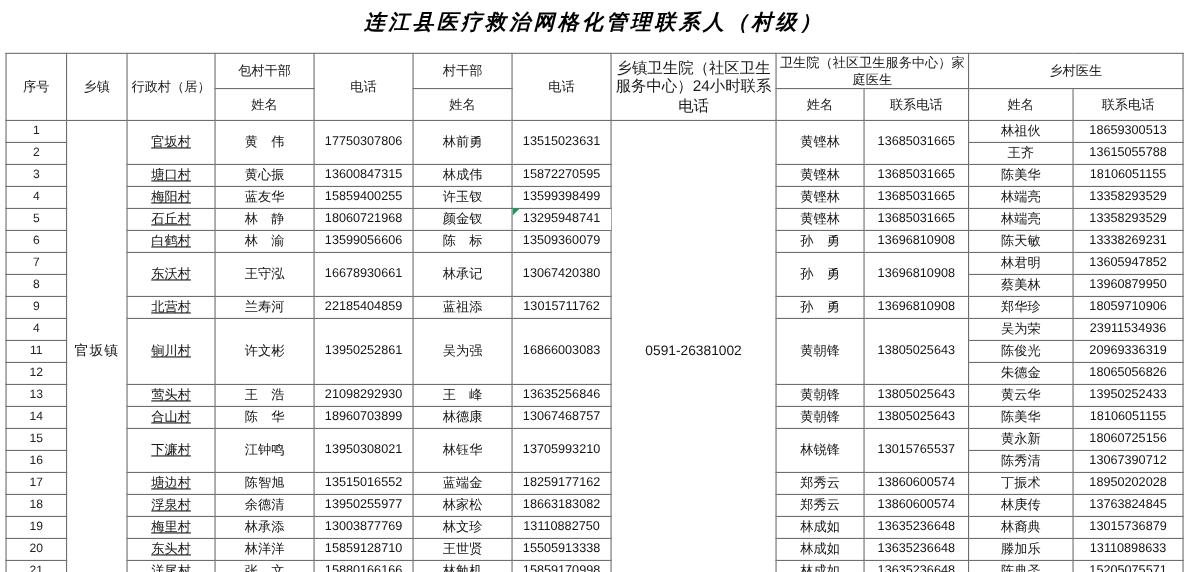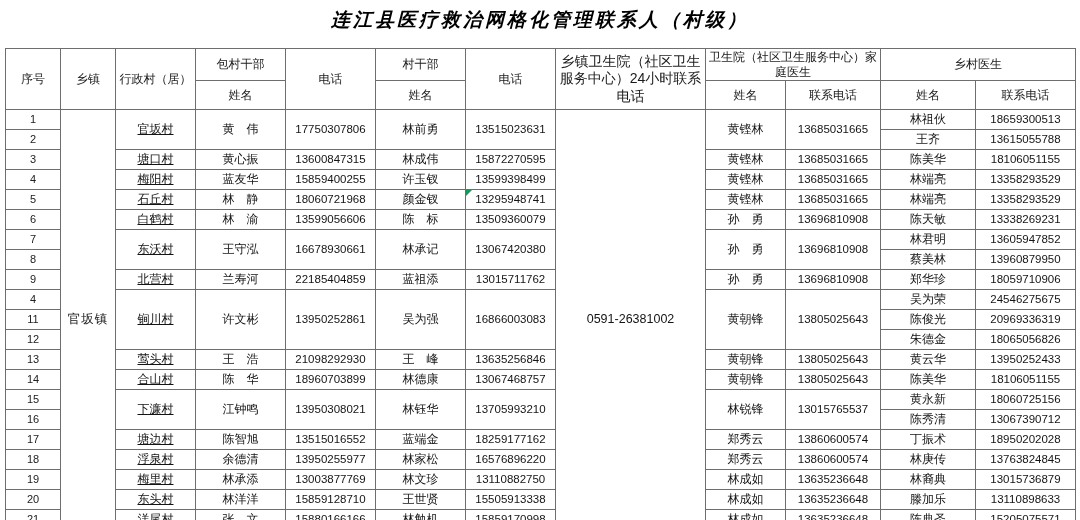--- a/index.html
+++ b/index.html
@@ -182,21 +182,21 @@
       <tr>
         <td class="seq">4</td>
         <td class="vname" rowspan="3">锏川村</td>
         <td class="pname" rowspan="3">许文彬</td>
         <td class="phone" rowspan="3">13950252861</td>
         <td class="pname" rowspan="3">吴为强</td>
         <td class="phone" rowspan="3">16866003083</td>
         <td class="pname" rowspan="3">黄朝锋</td>
         <td class="phone" rowspan="3">13805025643</td>
         <td class="pname">吴为荣</td>
-        <td class="phone">24546275675</td>
+        <td class="phone">23911534936</td>
       </tr>
       <tr>
         <td class="seq">11</td>
         <td class="pname">陈俊光</td>
         <td class="phone">20969336319</td>
       </tr>
       <tr>
         <td class="seq">12</td>
         <td class="pname">朱德金</td>
         <td class="phone">18065056826</td>
@@ -253,21 +253,21 @@
         <td class="phone">13860600574</td>
         <td class="pname">丁振术</td>
         <td class="phone">18950202028</td>
       </tr>
       <tr>
         <td class="seq">18</td>
         <td class="vname">浮泉村</td>
         <td class="pname">余德清</td>
         <td class="phone">13950255977</td>
         <td class="pname">林家松</td>
-        <td class="phone">16576896220</td>
+        <td class="phone">18663183082</td>
         <td class="pname">郑秀云</td>
         <td class="phone">13860600574</td>
         <td class="pname">林庚传</td>
         <td class="phone">13763824845</td>
       </tr>
       <tr>
         <td class="seq">19</td>
         <td class="vname">梅里村</td>
         <td class="pname">林承添</td>
         <td class="phone">13003877769</td>

